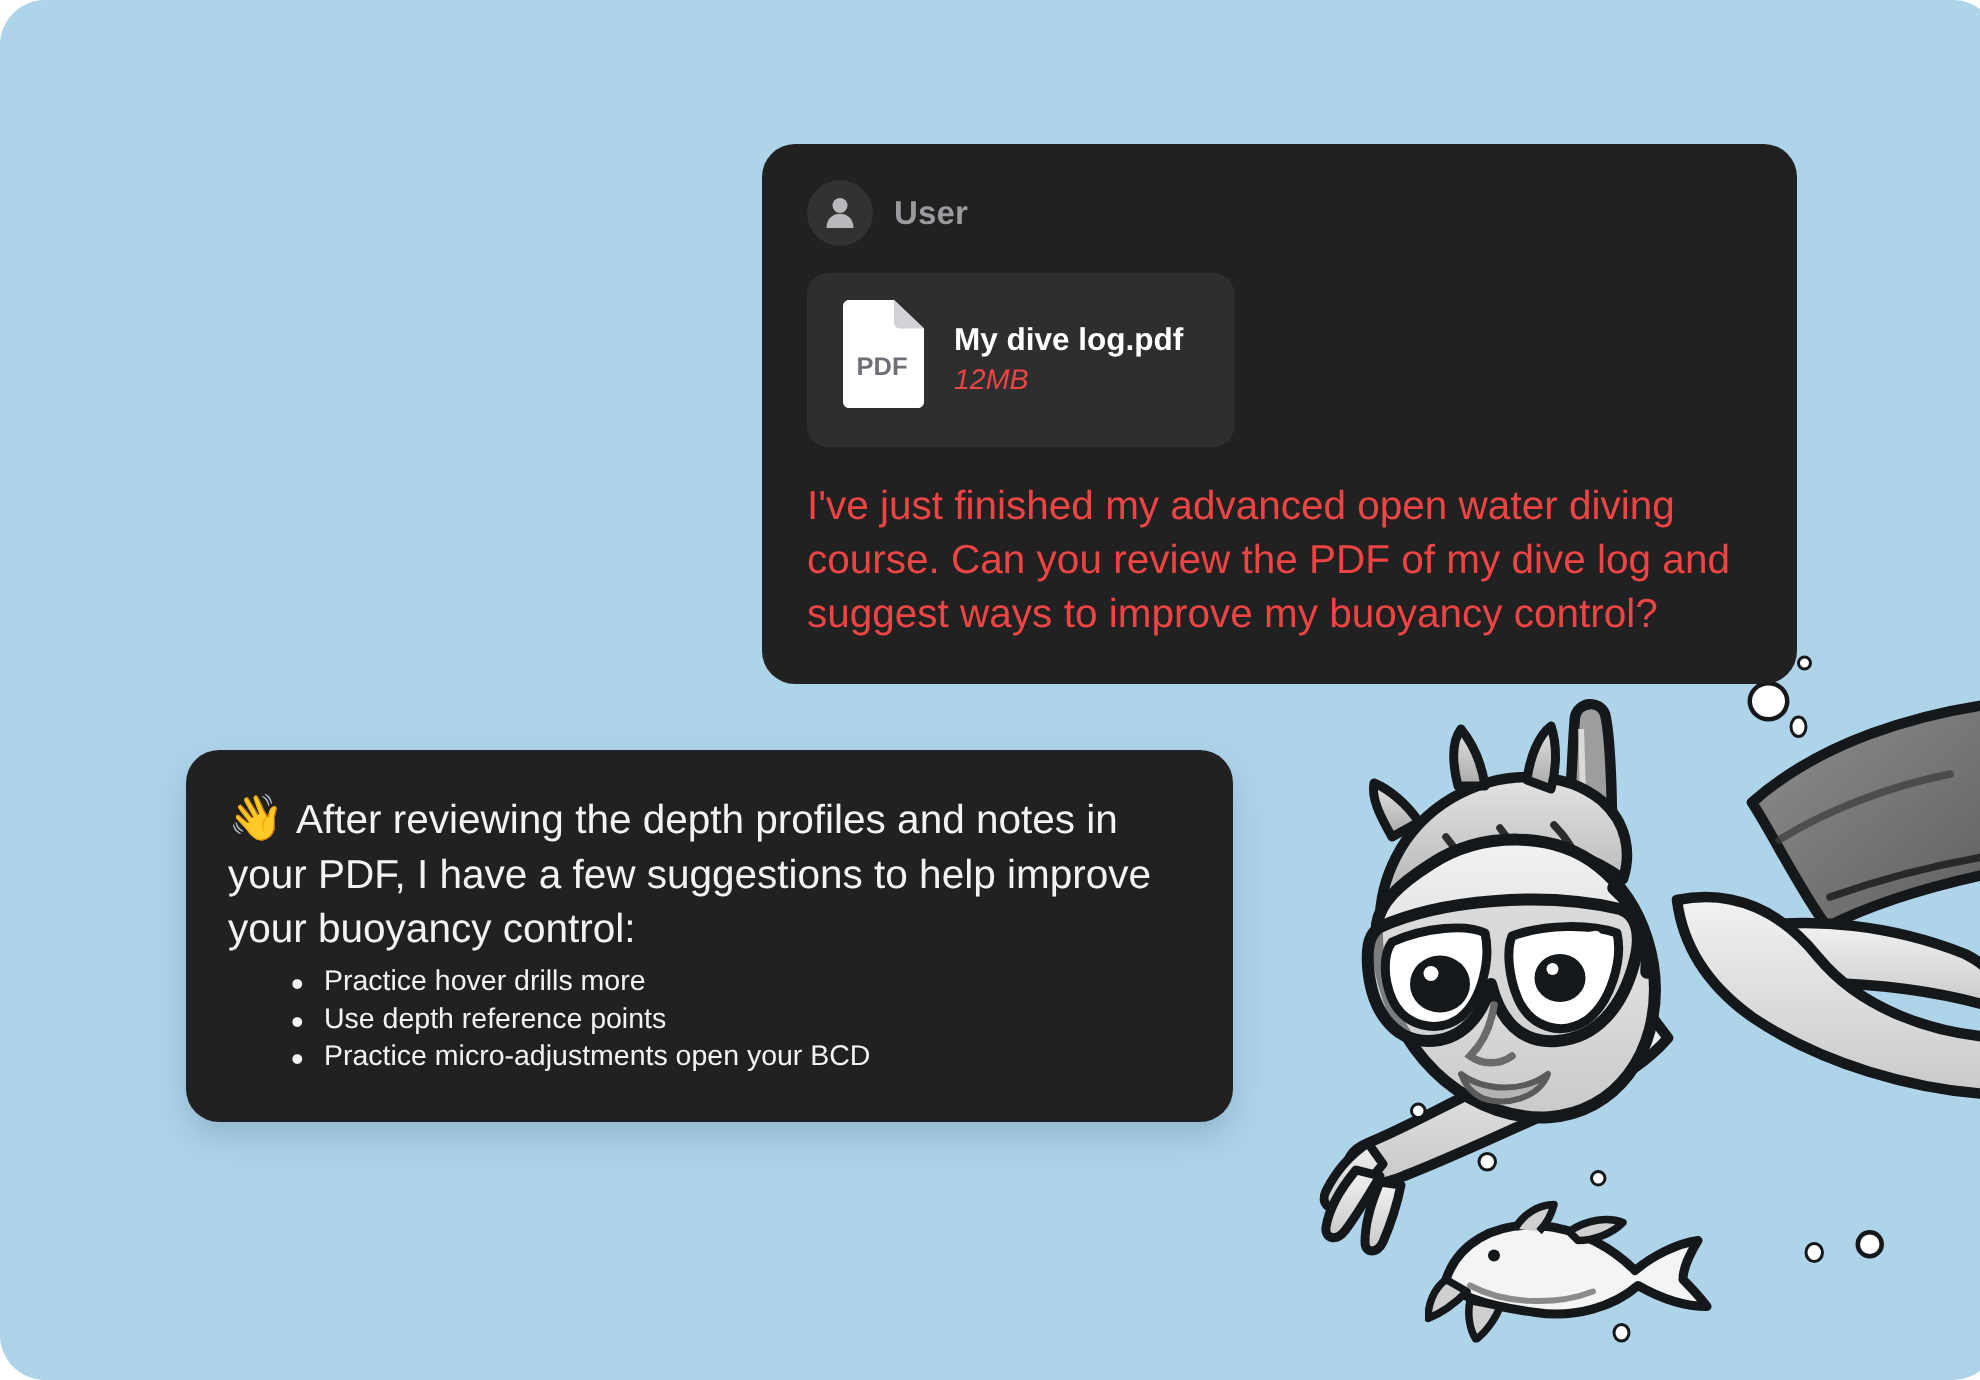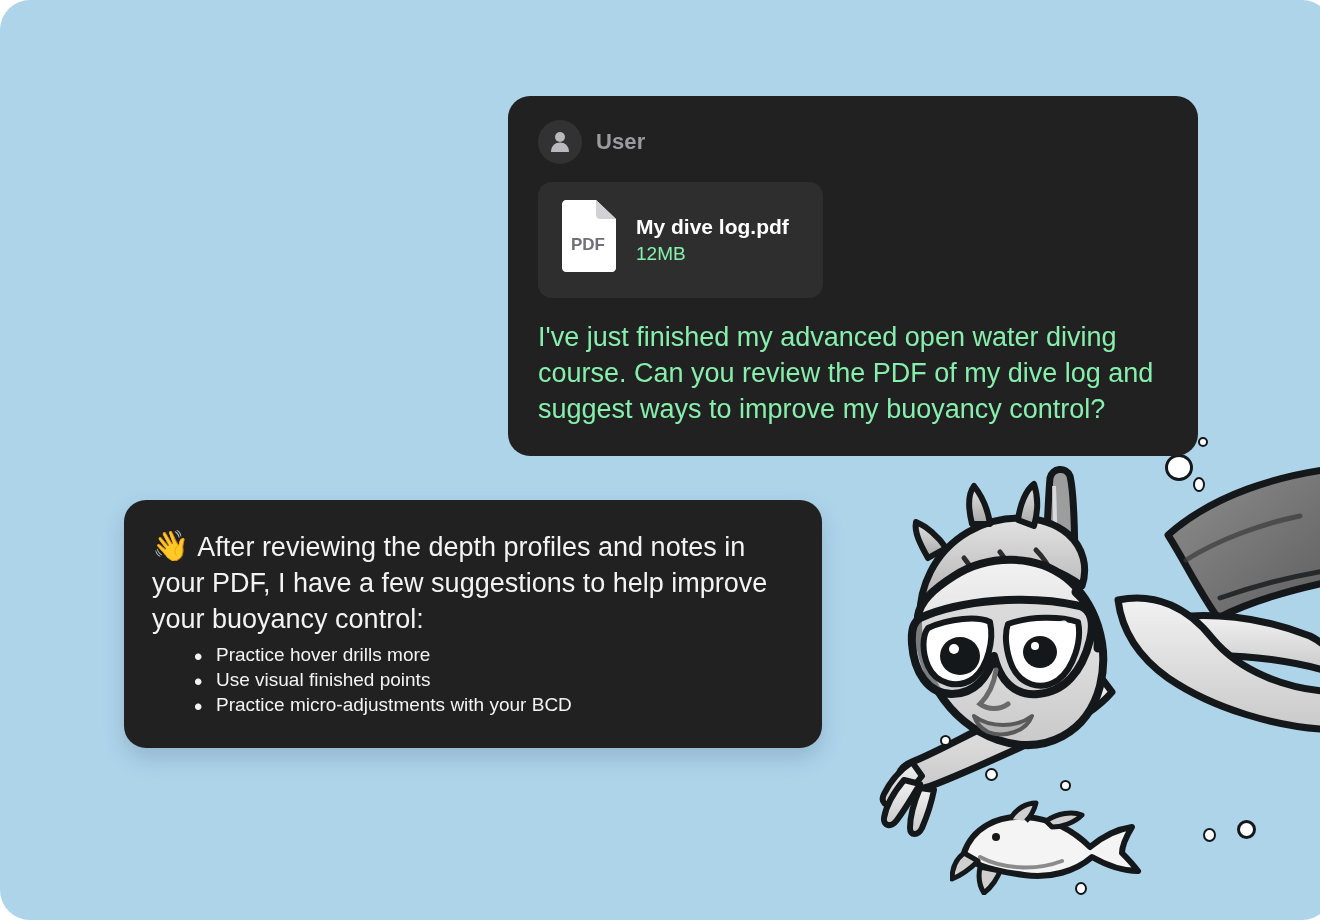--- a/index.html
+++ b/index.html
@@ -116,27 +116,28 @@
     display: flex;
     flex-direction: column;
     gap: 4px;
   }
   .file-name {
     color: #ffffff;
     font-size: 21px;
     font-weight: bold;
   }
   .file-size {
-    color: #86efac;
+    color: #ef4444;
     font-size: 19px;
+    font-style: italic;
   }
 
   
   .msg-text {
-    color: #86efac;
+    color: #ef4444;
     font-size: 27px;
     line-height: 1.33;
     margin: 0;
   }
 
   .assistant-intro {
     color: #f3f3f3;
     font-size: 27px;
     line-height: 1.33;
     margin: 0;
@@ -312,18 +313,18 @@
       </div>
     </div>
 
     <p class="msg-text">I've just finished my advanced open water diving course. Can you review the PDF of my dive log and suggest ways to improve my buoyancy control?</p>
   </div>
 
   <div class="bubble" id="assistant-bubble">
     <p class="assistant-intro"><span class="wave-emoji">👋</span><span>After reviewing the depth profiles and notes in your PDF, I have a few suggestions to help improve your buoyancy control:</span></p>
     <ul class="suggestion-list">
       <li>Practice hover drills more</li>
-      <li>Use visual finished points</li>
-      <li>Practice micro-adjustments with your BCD</li>
+      <li>Use depth reference points</li>
+      <li>Practice micro-adjustments open your BCD</li>
     </ul>
   </div>
 
 </div>
 
 </body></html>

